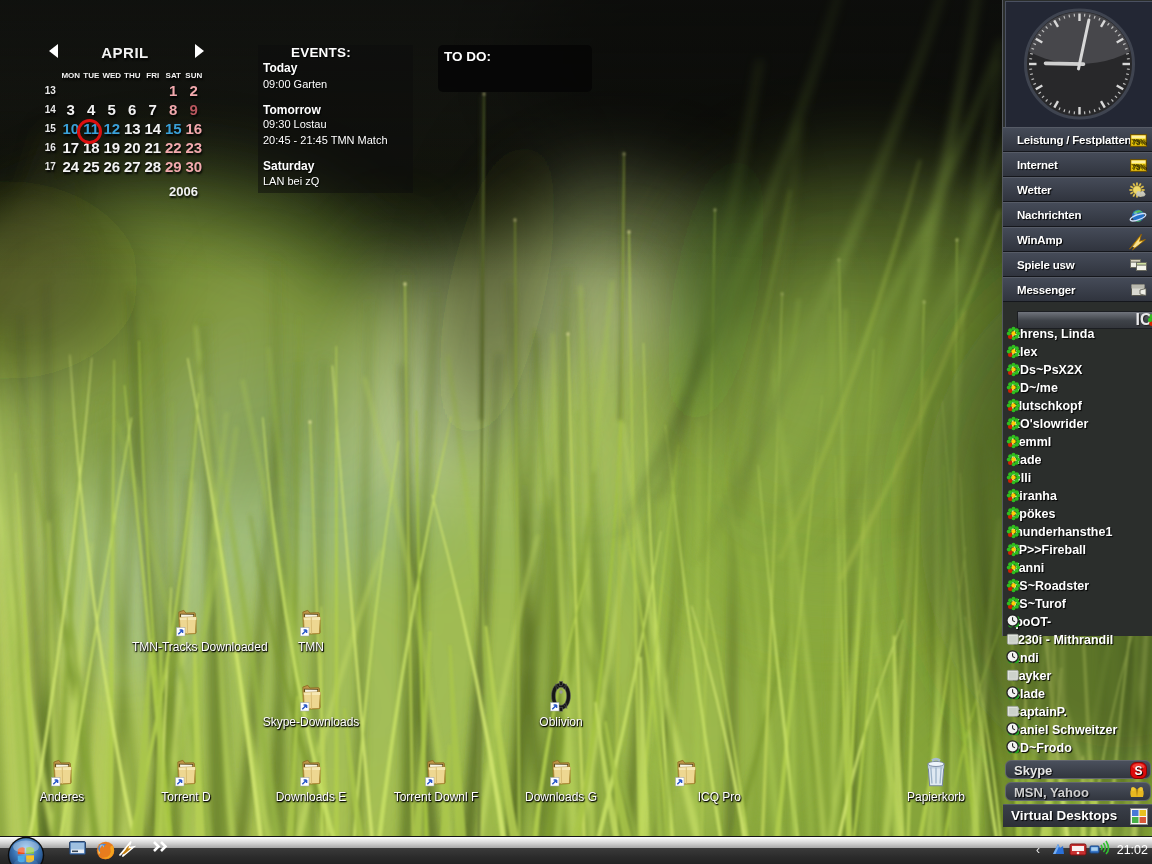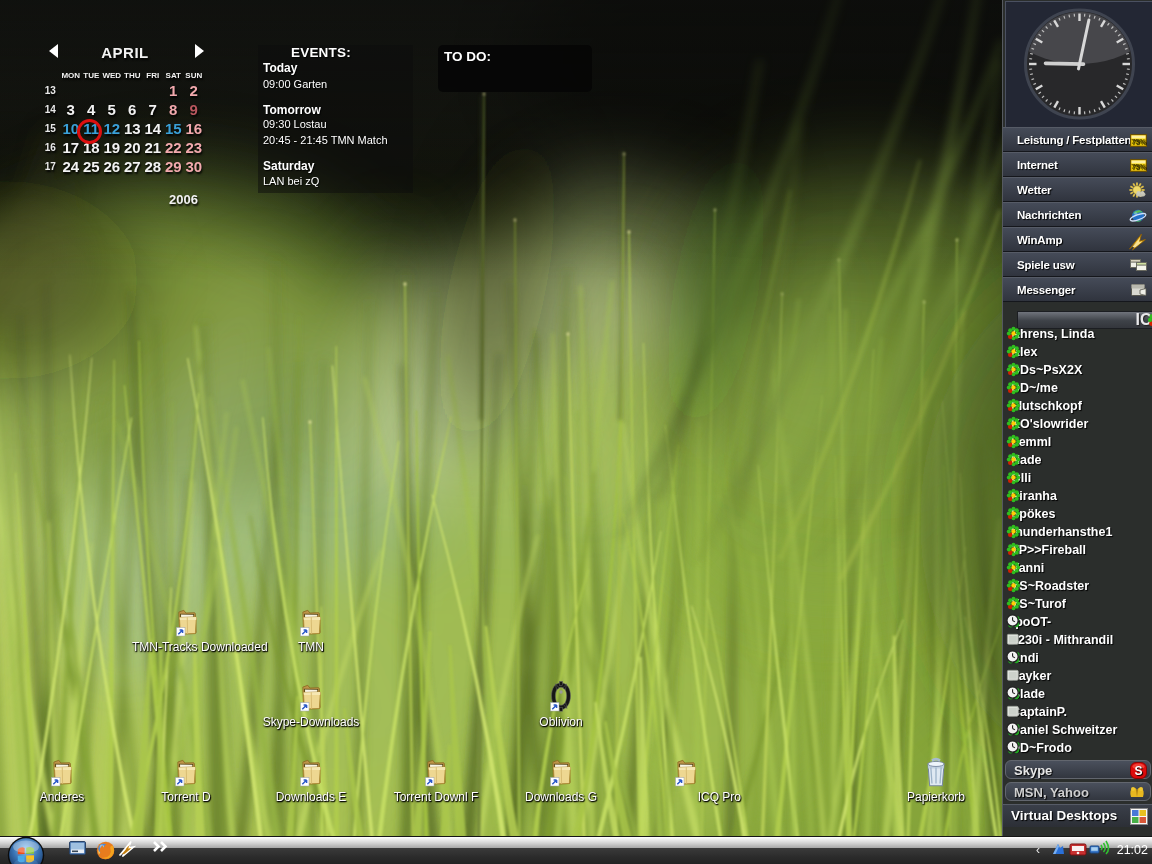--- a/index.html
+++ b/index.html
@@ -15,35 +15,35 @@
 #cal table{border-collapse:collapse;margin-top:7px;}
 #cal td,#cal th{padding:0;text-align:center;font-weight:bold;text-shadow:1px 2px 2px rgba(0,0,0,0.9);}
 #cal th{width:20.5px;font-size:8px;height:12px;}
 #cal td{font-size:15px;height:19px;}
 #cal td.wk{font-size:10px;color:#e8e8e8;font-weight:bold;width:19px;}
 .sat{color:#f2a9ad;}
 .sun{color:#f2a9ad;}
 .dred{color:#b9575e;}
 .blu{color:#3aa0d8;}
 #cal .circ{position:absolute;left:36.5px;top:78.5px;width:19px;height:19px;border:3.5px solid #dd0f0f;border-radius:50%;}
-#cal .yr{text-align:right;font-size:13px;font-weight:bold;padding-right:12px;margin-top:16px;text-shadow:1px 2px 2px rgba(0,0,0,0.9);}
+#cal .yr{text-align:right;font-size:13px;font-weight:bold;padding-right:12px;margin-top:8px;text-shadow:1px 2px 2px rgba(0,0,0,0.9);}
 
 #events{position:absolute;left:258px;top:45px;width:155px;height:148px;background:rgba(12,12,12,0.50);color:#fff;padding:0;}
 #events div{position:absolute;left:5px;white-space:nowrap;text-shadow:1px 1px 1px rgba(0,0,0,0.8);}
 #events .t{font-size:13.5px;font-weight:bold;letter-spacing:0.2px;}
 #events .h{font-size:12px;font-weight:bold;}
 #events .l{font-size:11px;font-weight:normal;}
 #todo{position:absolute;left:438px;top:45px;width:154px;height:47px;background:rgba(6,6,6,0.87);border-radius:5px;color:#fff;}
 #todo .t{font-size:13.5px;font-weight:bold;margin:4px 0 0 6px;}
 
 .dico{position:absolute;width:110px;text-align:center;}
 .dico .ic{display:block;margin:0 auto;width:34px;height:34px;}
 .dico .lb{margin-top:1px;font-size:12px;color:#fff;text-shadow:1px 1px 1px #000, 0 1px 2px #000;white-space:nowrap;}
 
-#side{position:absolute;left:1002px;top:0;width:150px;height:864px;background:#2b2e2c;border-left:1px solid #55595f;box-sizing:border-box;}
+#side{position:absolute;left:1002px;top:0;width:150px;height:636px;background:#2b2e2c;border-left:1px solid #55595f;box-sizing:border-box;}
 #clockp{position:absolute;left:2px;top:1px;width:146px;height:125px;background:#232734;border:1px solid #4a5060;}
 #btns{position:absolute;left:0px;top:127px;width:150px;}
 .sbtn{position:relative;height:25px;border-top:1px solid #565b66;border-bottom:1px solid #15171c;background:linear-gradient(#454b58,#30343e);color:#fff;font-weight:bold;font-size:11.5px;letter-spacing:-0.2px;line-height:25px;padding-left:14px;box-sizing:border-box;text-shadow:1px 1px 1px #000;}
 .sbtn svg{position:absolute;right:6px;top:4px;}
 #icqh{position:absolute;left:14px;top:311px;width:146px;height:16px;background:linear-gradient(#70747c,#3e4248 55%,#33363c);border:1px solid #1c1e22;color:#e8e8ea;font-weight:bold;font-size:16px;text-align:right;line-height:15px;text-shadow:1px 1px 1px #222;}
 #icqh svg{position:absolute;right:1px;top:0px;}
 #contacts{position:absolute;left:0;top:325px;width:150px;}
 .ct{position:relative;height:18px;color:#fff;font-weight:bold;font-size:12.5px;line-height:18px;padding-left:8px;text-shadow:1px 1px 1px #000;white-space:nowrap;}
 .ct svg{position:absolute;left:3px;top:1px;}
 .bbar{position:absolute;left:2px;width:146px;height:19px;background:linear-gradient(#4a505c,#32363f);border:1px solid #62666e;border-radius:6px;color:#e6e6e6;font-weight:bold;font-size:13px;line-height:19px;padding-left:8px;box-sizing:border-box;text-shadow:1px 1px 1px #000;}

